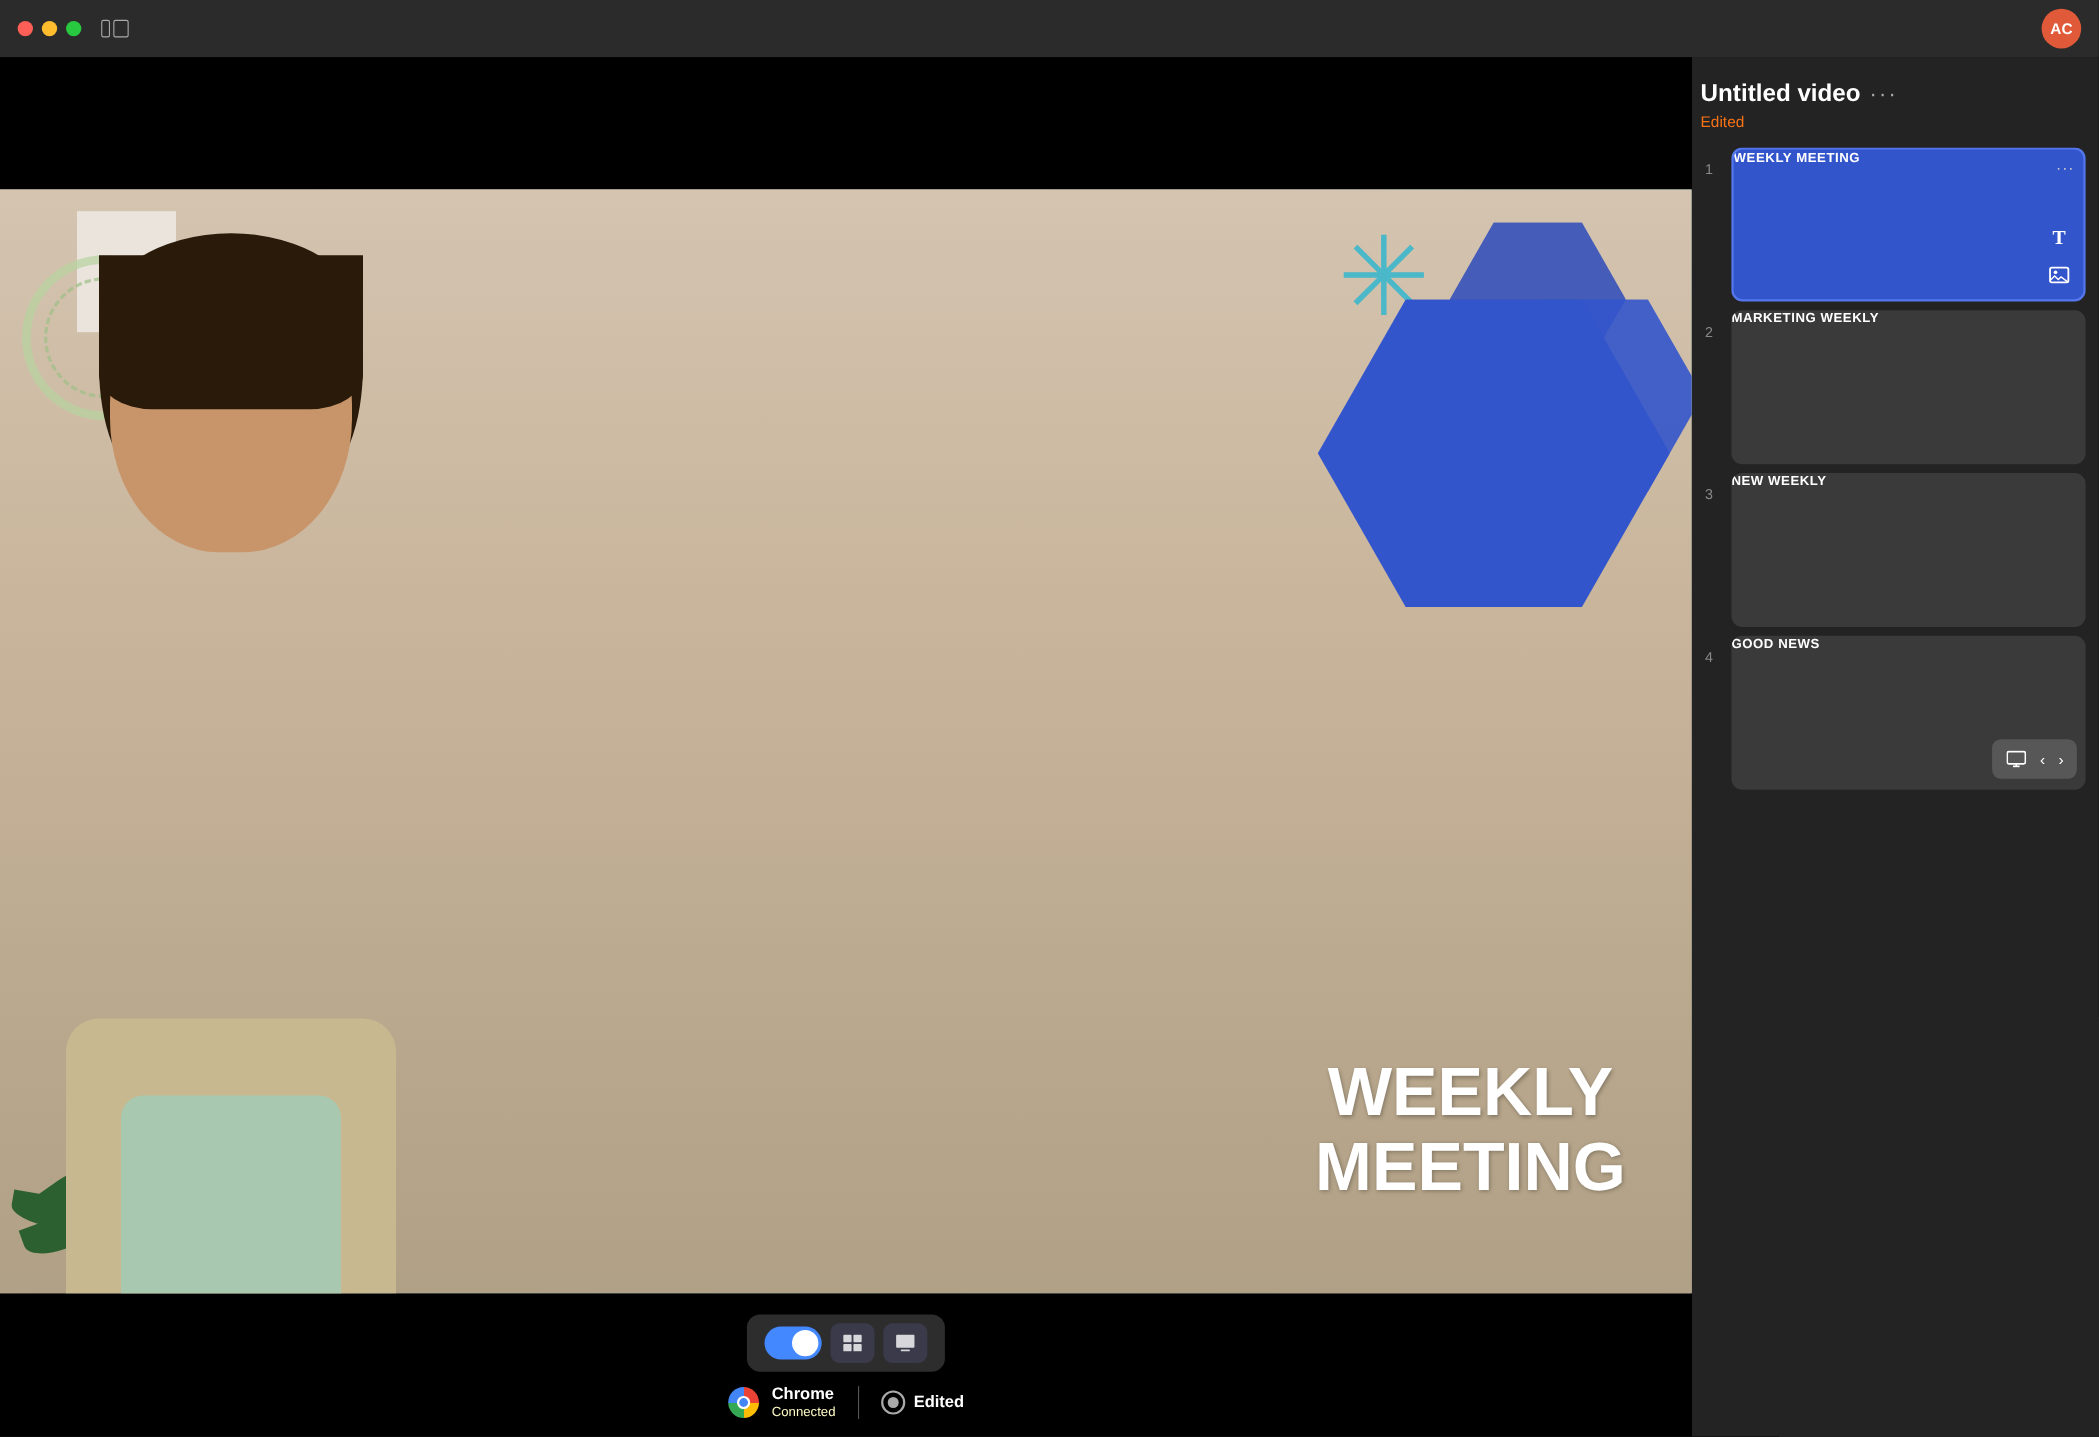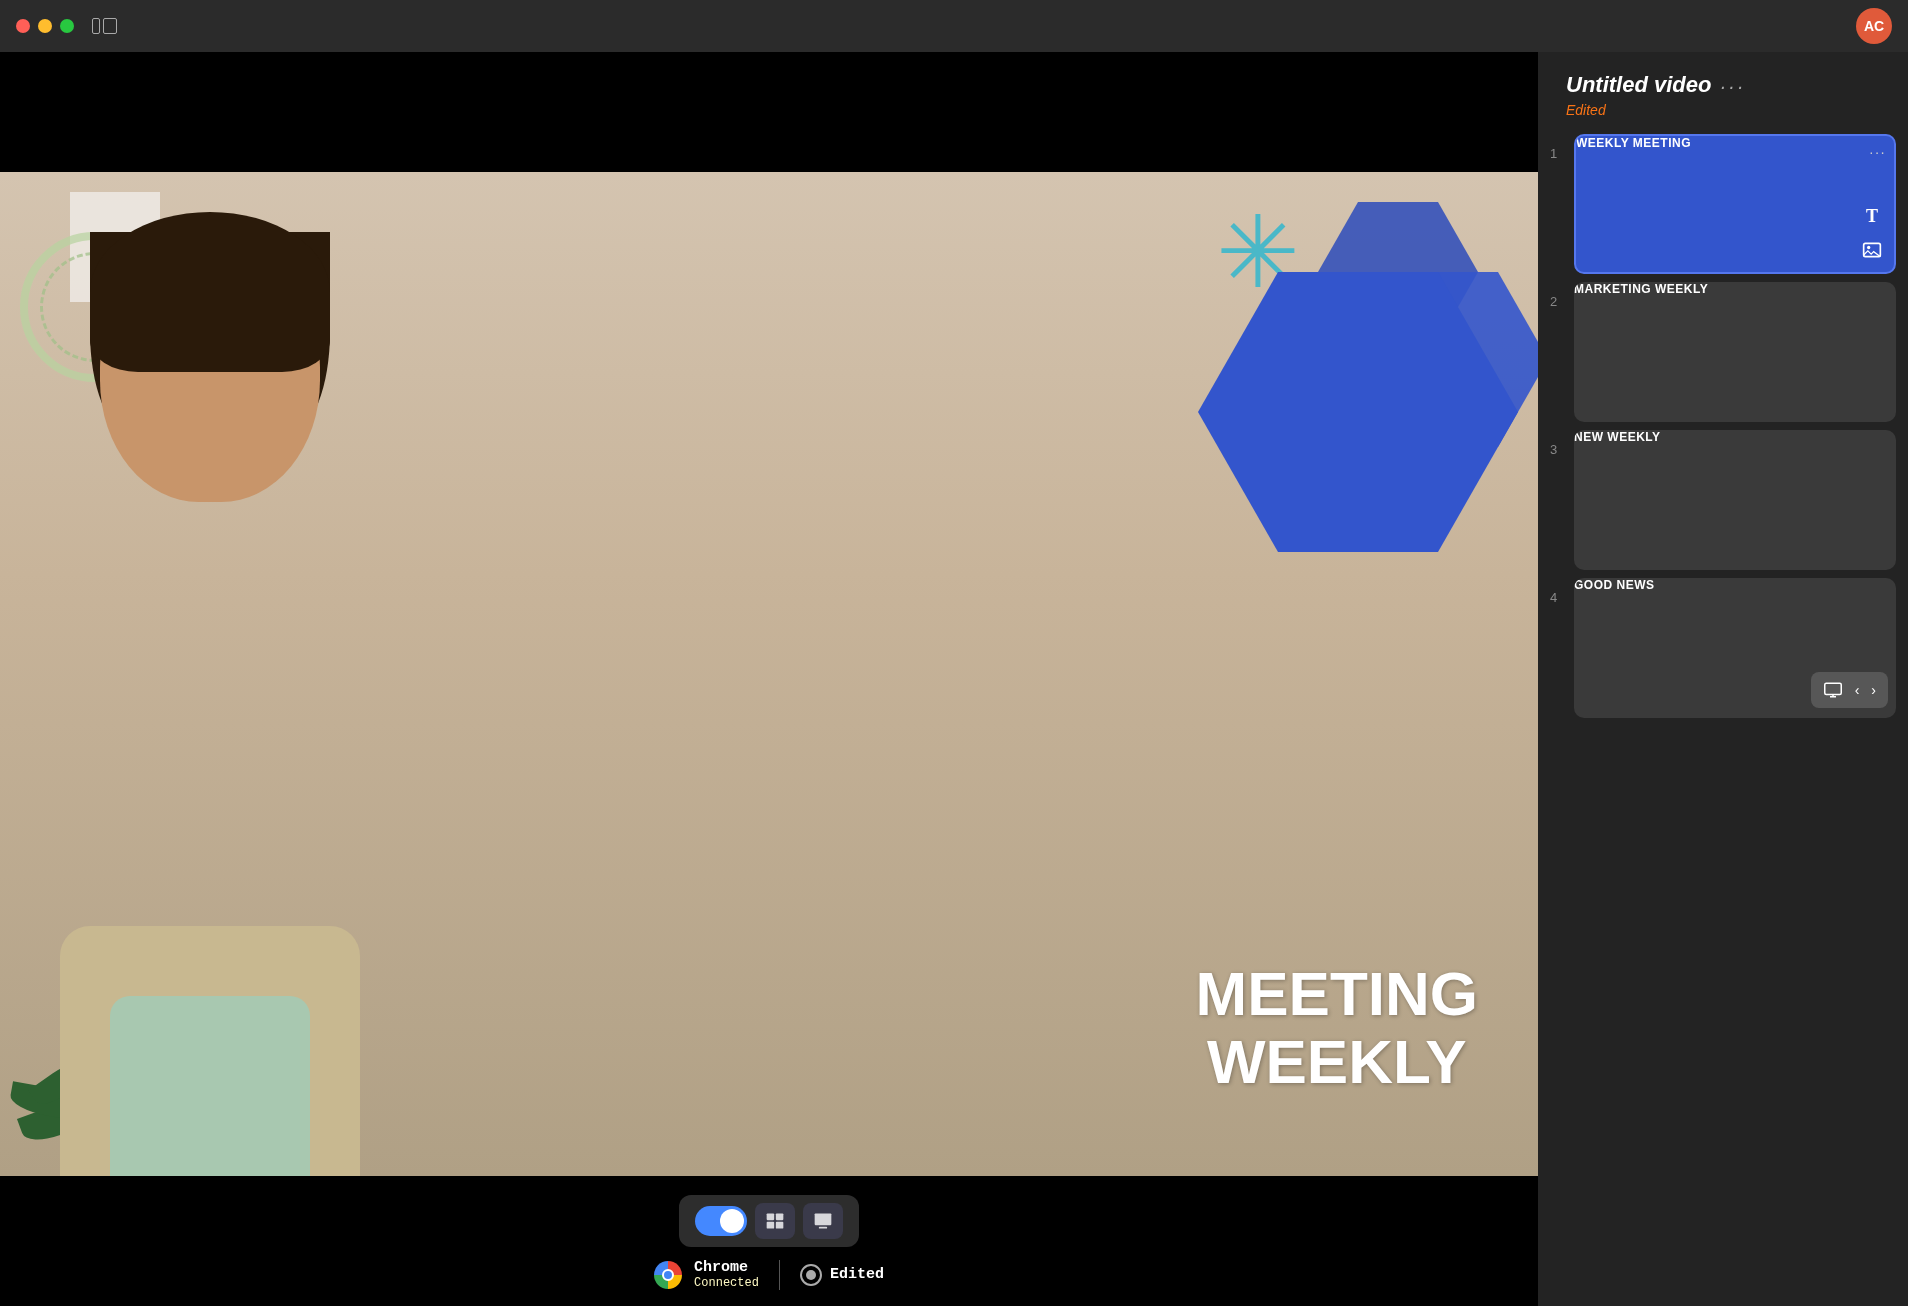--- a/index.html
+++ b/index.html
@@ -352,21 +352,20 @@
       width: 20px;
       height: 20px;
       fill: white;
     }
 
     
     .bottom-bar {
       display: flex;
       align-items: center;
       gap: 12px;
-      font-family: Liberation Mono, monospace;
     }
     .chrome-icon {
       width: 28px;
       height: 28px;
       border-radius: 50%;
       background: conic-gradient(#ea4335 0deg 90deg, #fbbc04 90deg 180deg, #34a853 180deg 270deg, #4285f4 270deg 360deg);
       position: relative;
       flex-shrink: 0;
     }
     .chrome-icon::after {
@@ -426,25 +425,24 @@
     
     .sidebar {
       width: 370px;
       background: #232323;
       display: flex;
       flex-direction: column;
       flex-shrink: 0;
     }
 
     .sidebar-header {
-      padding: 20px 28px 16px;
+      padding: 20px 8px 16px;
       display: flex;
       align-items: flex-start;
       flex-shrink: 0;
-      font-style: italic;
     }
     .sidebar-title-group {
       display: flex;
       flex-direction: column;
       gap: 4px;
     }
     .sidebar-title {
       color: white;
       font-size: 22px;
       font-weight: 700;
@@ -608,22 +606,22 @@
           <div class="plant-leaf"></div>
         </div>
 
         <div class="hex-container">
           <div class="hex hex-1"></div>
           <div class="hex hex-2"></div>
           <div class="hex hex-3"></div>
         </div>
 
         <div class="meeting-text">
+          <div>WEEKLY</div>
           <div>MEETING</div>
-          <div>WEEKLY</div>
         </div>
       </div>
     </div>
 
     <div class="video-bottom-black">
 
       <div class="controls-bar">
         <div class="ctrl-toggle">
           <div class="ctrl-toggle-knob"></div>
         </div>

